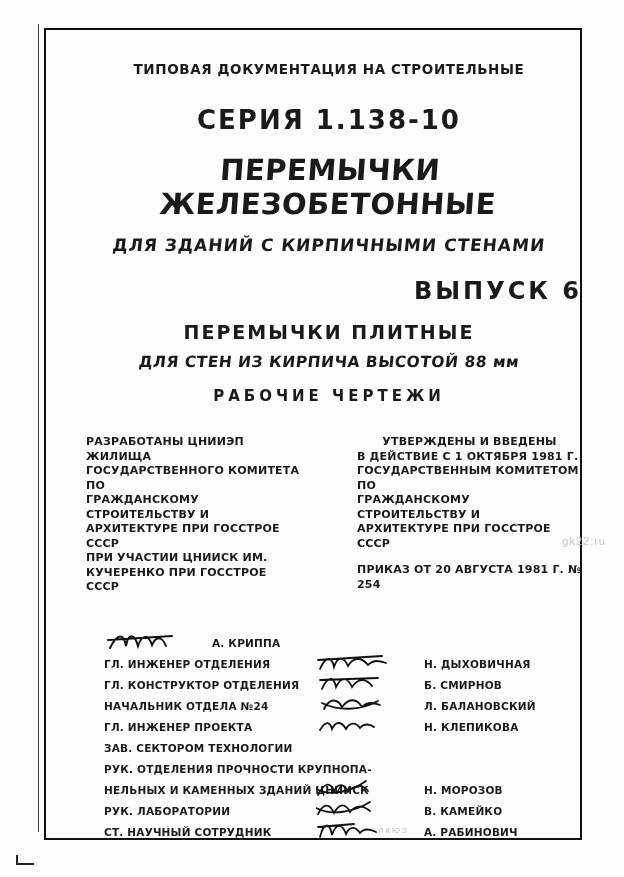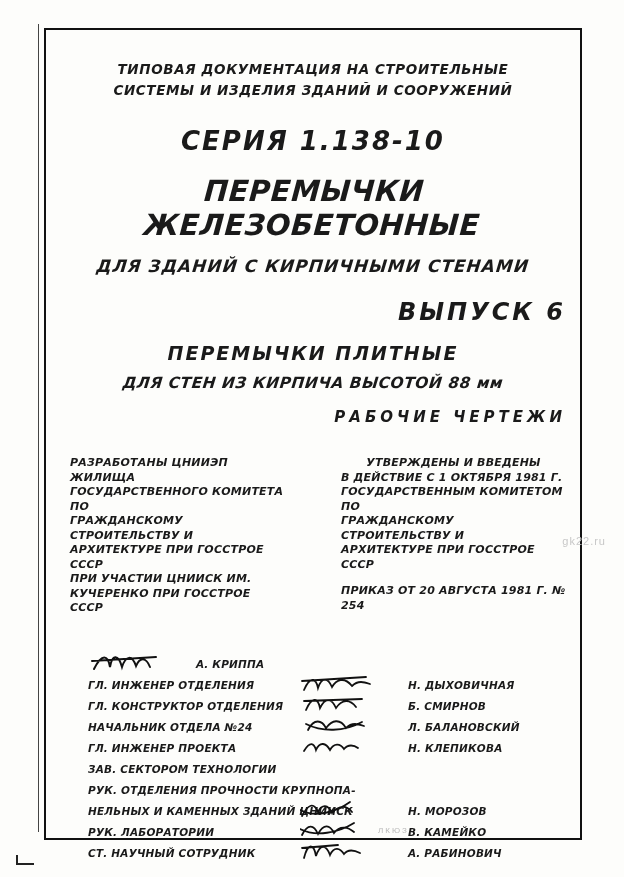--- a/index.html
+++ b/index.html
@@ -38,25 +38,24 @@
     left: -8px;
     top: -6px;
     width: 100%;
     height: 100%;
     border-left: 1px solid #444;
     border-top: 0;
     box-sizing: border-box;
   }
   .content {
     position: absolute;
-    left: 60px;
+    left: 76px;
     top: 42px;
     width: 506px;
     height: 784px;
-    font-style: italic;
   }
   .hdr {
     text-align: center;
     font-weight: bold;
     letter-spacing: 0.6px;
     font-size: 13.5px;
     line-height: 19px;
     font-family: "DejaVu Sans", sans-serif;
     text-transform: uppercase;
   }
@@ -108,21 +107,21 @@
   .issue-sub {
     text-align: center;
     margin-top: 10px;
     font-size: 15.5px;
     font-weight: bold;
     letter-spacing: 0.5px;
     font-family: "DejaVu Sans", sans-serif;
     transform: skewX(-6deg);
   }
   .drawings {
-    text-align: right;
+    text-align: center;
     margin-top: 16px;
     font-size: 15px;
     font-weight: bold;
     letter-spacing: 4px;
     font-family: "DejaVu Sans", sans-serif;
   }
 
   .orgblock {
     margin-top: 30px;
     display: flex;
@@ -195,21 +194,20 @@
 </style>
 </head>
 <body>
 
 <div class="page">
   <div class="frame"></div>
 
   <div class="content">
 
     <div class="hdr hdr-line1">ТИПОВАЯ ДОКУМЕНТАЦИЯ НА СТРОИТЕЛЬНЫЕ</div>
-    <div class="hdr hdr-line2">СИСТЕМЫ И ИЗДЕЛИЯ ЗДАНИЙ И СООРУЖЕНИЙ</div>
 
     <div class="series">СЕРИЯ 1.138-10</div>
 
     <div class="title-main">ПЕРЕМЫЧКИ ЖЕЛЕЗОБЕТОННЫЕ</div>
 
     <div class="subtitle">ДЛЯ ЗДАНИЙ С КИРПИЧНЫМИ СТЕНАМИ</div>
 
     <div class="issue">ВЫПУСК  6</div>
 
     <div class="issue-title">ПЕРЕМЫЧКИ ПЛИТНЫЕ</div>

